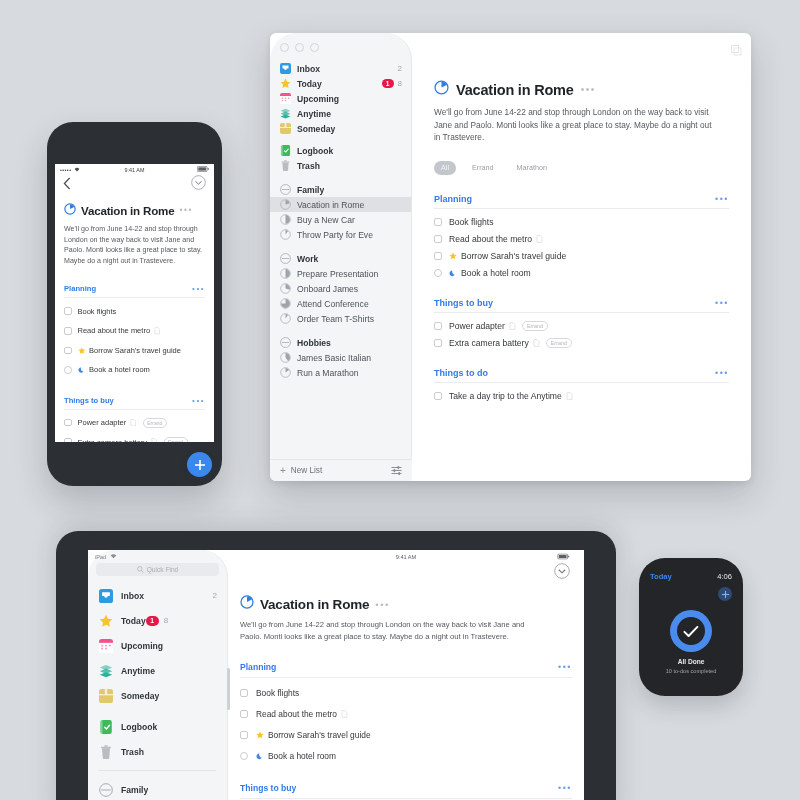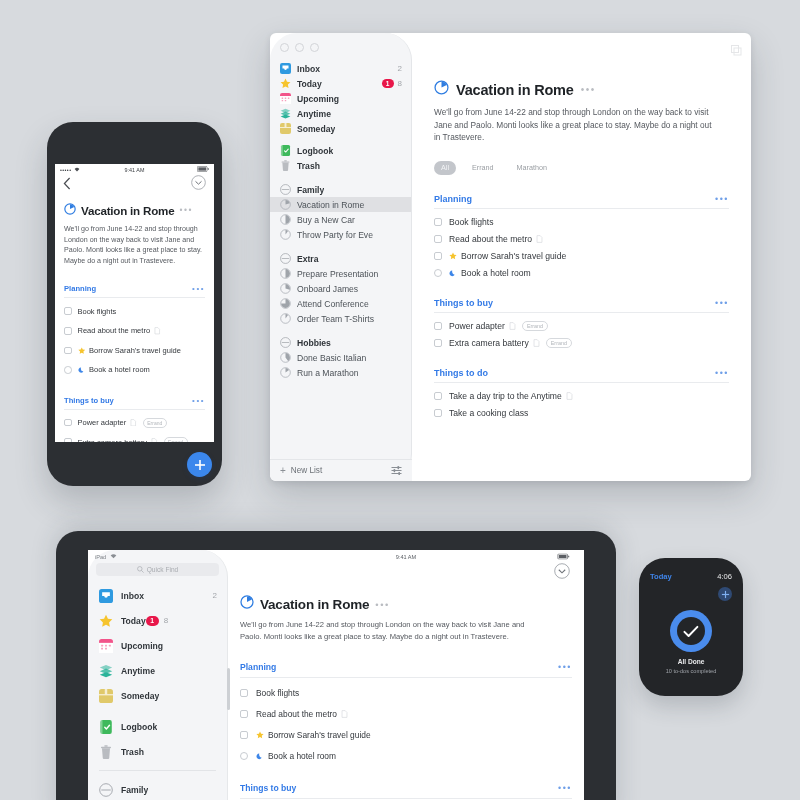--- a/index.html
+++ b/index.html
@@ -338,21 +338,21 @@
             <span class="sb-label proj-name">Throw Party for Eve</span>
           </div>
           <div style="height: 9px;"></div>
           <div class="sb-row">
             <span class="sb-ico">
               <svg width="11" height="11" viewBox="0 0 16 16">
                 <circle cx="8" cy="8" r="7.2" fill="none" stroke="#a3a7ad" stroke-width="1.1"></circle>
                 <line x1="2.6" y1="8" x2="13.4" y2="8" stroke="#a3a7ad" stroke-width="1.1"></line>
               </svg>
             </span>
-            <span class="sb-label grp-title">Extra</span>
+            <span class="sb-label grp-title">Work</span>
           </div>
           <div class="sb-row">
             <span class="sb-ico">
               <svg width="11" height="11" viewBox="0 0 16 16">
     <circle cx="8" cy="8" r="7" fill="none" stroke="#a9adb3" stroke-width="1.1"></circle>
                 <path d="M8 8 L8 1.5999999999999996 A6.4 6.4 0 0 1 8.00 14.40 Z" fill="#9fa4aa"></path>
               </svg>
             </span>
             <span class="sb-label proj-name">Prepare Presentation</span>
           </div>
@@ -393,21 +393,21 @@
             </span>
             <span class="sb-label grp-title">Hobbies</span>
           </div>
           <div class="sb-row">
             <span class="sb-ico">
               <svg width="11" height="11" viewBox="0 0 16 16">
     <circle cx="8" cy="8" r="7" fill="none" stroke="#a9adb3" stroke-width="1.1"></circle>
                 <path d="M8 8 L8 1.5999999999999996 A6.4 6.4 0 0 1 11.76 13.18 Z" fill="#9fa4aa"></path>
               </svg>
             </span>
-            <span class="sb-label proj-name">Done Basic Italian</span>
+            <span class="sb-label proj-name">James Basic Italian</span>
           </div>
           <div class="sb-row">
             <span class="sb-ico">
               <svg width="11" height="11" viewBox="0 0 16 16">
     <circle cx="8" cy="8" r="7" fill="none" stroke="#a9adb3" stroke-width="1.1"></circle>
                 <path d="M8 8 L8 1.5999999999999996 A6.4 6.4 0 0 1 13.18 4.24 Z" fill="#9fa4aa"></path>
               </svg>
             </span>
             <span class="sb-label proj-name">Run a Marathon</span>
           </div>
@@ -534,24 +534,20 @@
           <div class="sect-rule" style="margin: 4px 0px 5px;"></div>
           <div class="todo">
             <span class="cbx"></span>
             <span class="todo-txt">Take a day trip to the Anytime</span>
             <span class="note-gl" style="margin-left: 4px;">
               <svg width="7" height="8" viewBox="0 0 10 13" style="display:block">
                 <path d="M1 1 h5 l3 3 v8 h-8 z" fill="none" stroke="#d2d5d9" stroke-width="1"></path>
               </svg>
             </span>
           </div>
-          <div class="todo">
-            <span class="cbx"></span>
-            <span class="todo-txt">Take a cooking class</span>
-          </div>
         </div>
     </div>
   </div>
 
   <div id="phone">
     <div class="screen app-surface">
 
       <div class="statusbar">
         <span style="letter-spacing:.4px;">•••••</span>
         <span style="margin-left:3px;">

